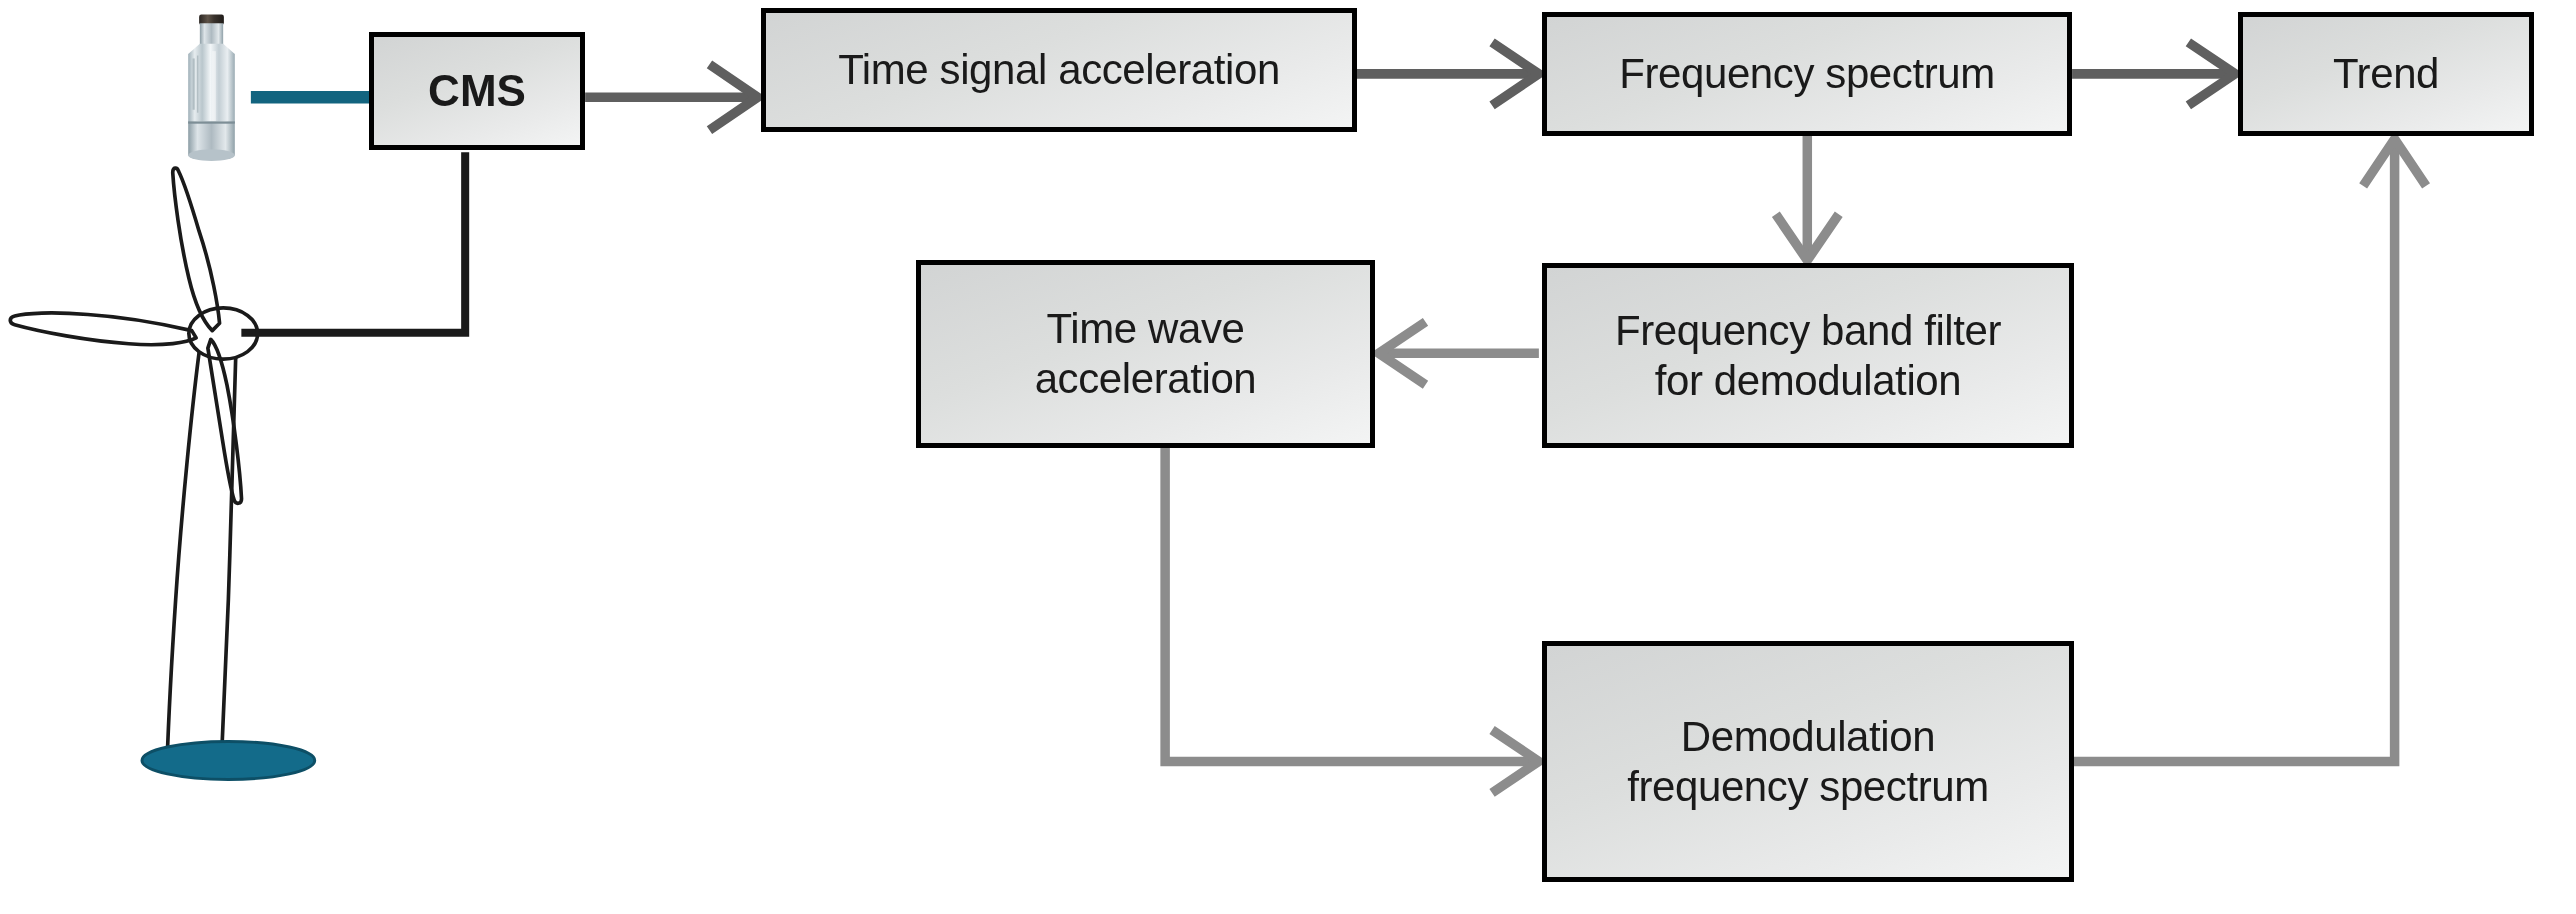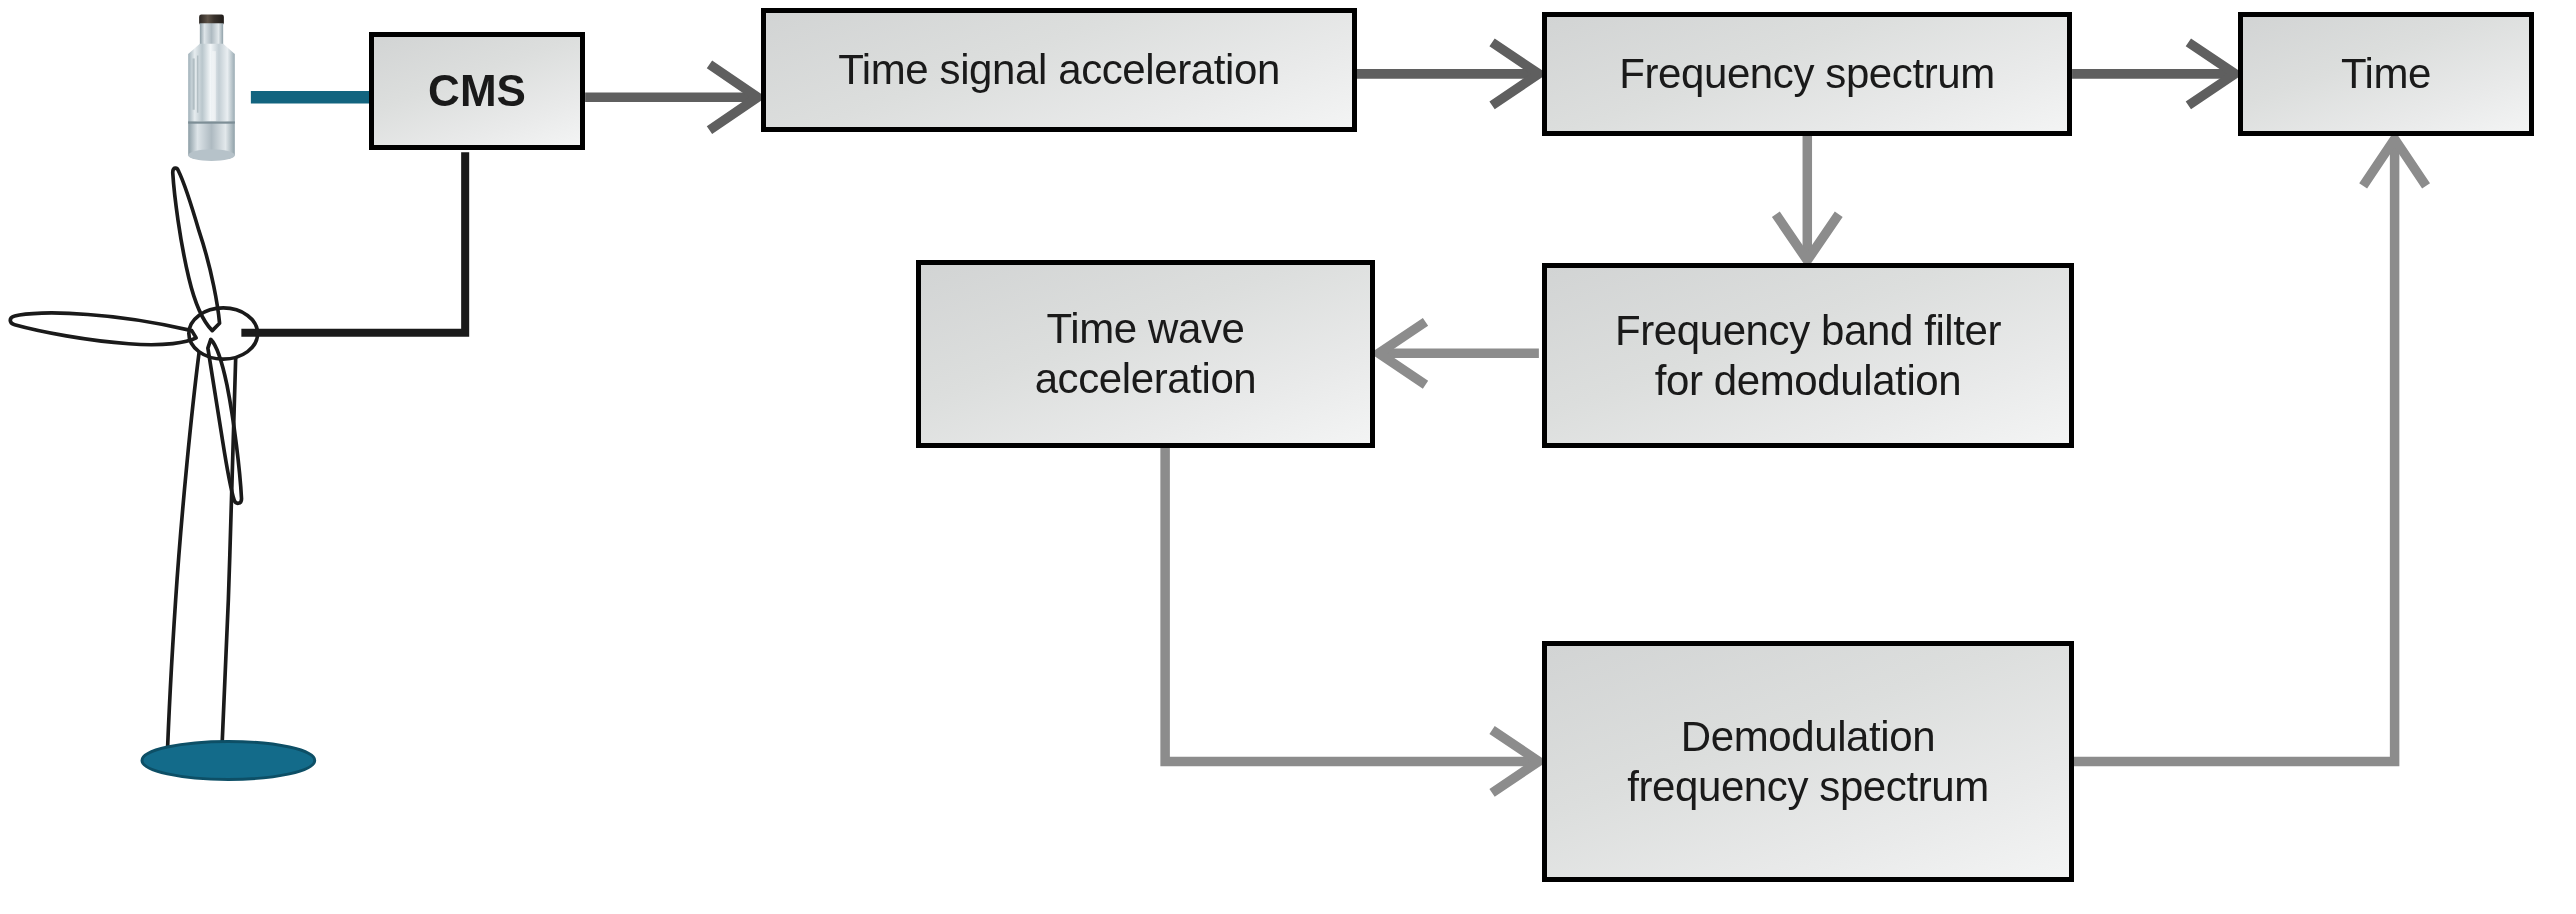--- a/index.html
+++ b/index.html
@@ -194,21 +194,21 @@
 
     <ellipse cx="312" cy="820" rx="118" ry="26" fill="#136b8a" stroke="#0d4f66" stroke-width="4"></ellipse>
   </svg>
 
   <div class="node-box bold" id="node-cms">CMS</div>
 
   <div class="node-box" id="node-tsa">Time signal acceleration</div>
 
   <div class="node-box" id="node-fspec">Frequency spectrum</div>
 
-  <div class="node-box" id="node-trend">Time</div>
+  <div class="node-box" id="node-trend">Trend</div>
 
   <div class="node-box" id="node-twd">Time wave
 acceleration</div>
 
   <div class="node-box" id="node-fbf">Frequency band filter
 for demodulation</div>
 
   <div class="node-box" id="node-dfs">Demodulation
 frequency spectrum</div>
 

